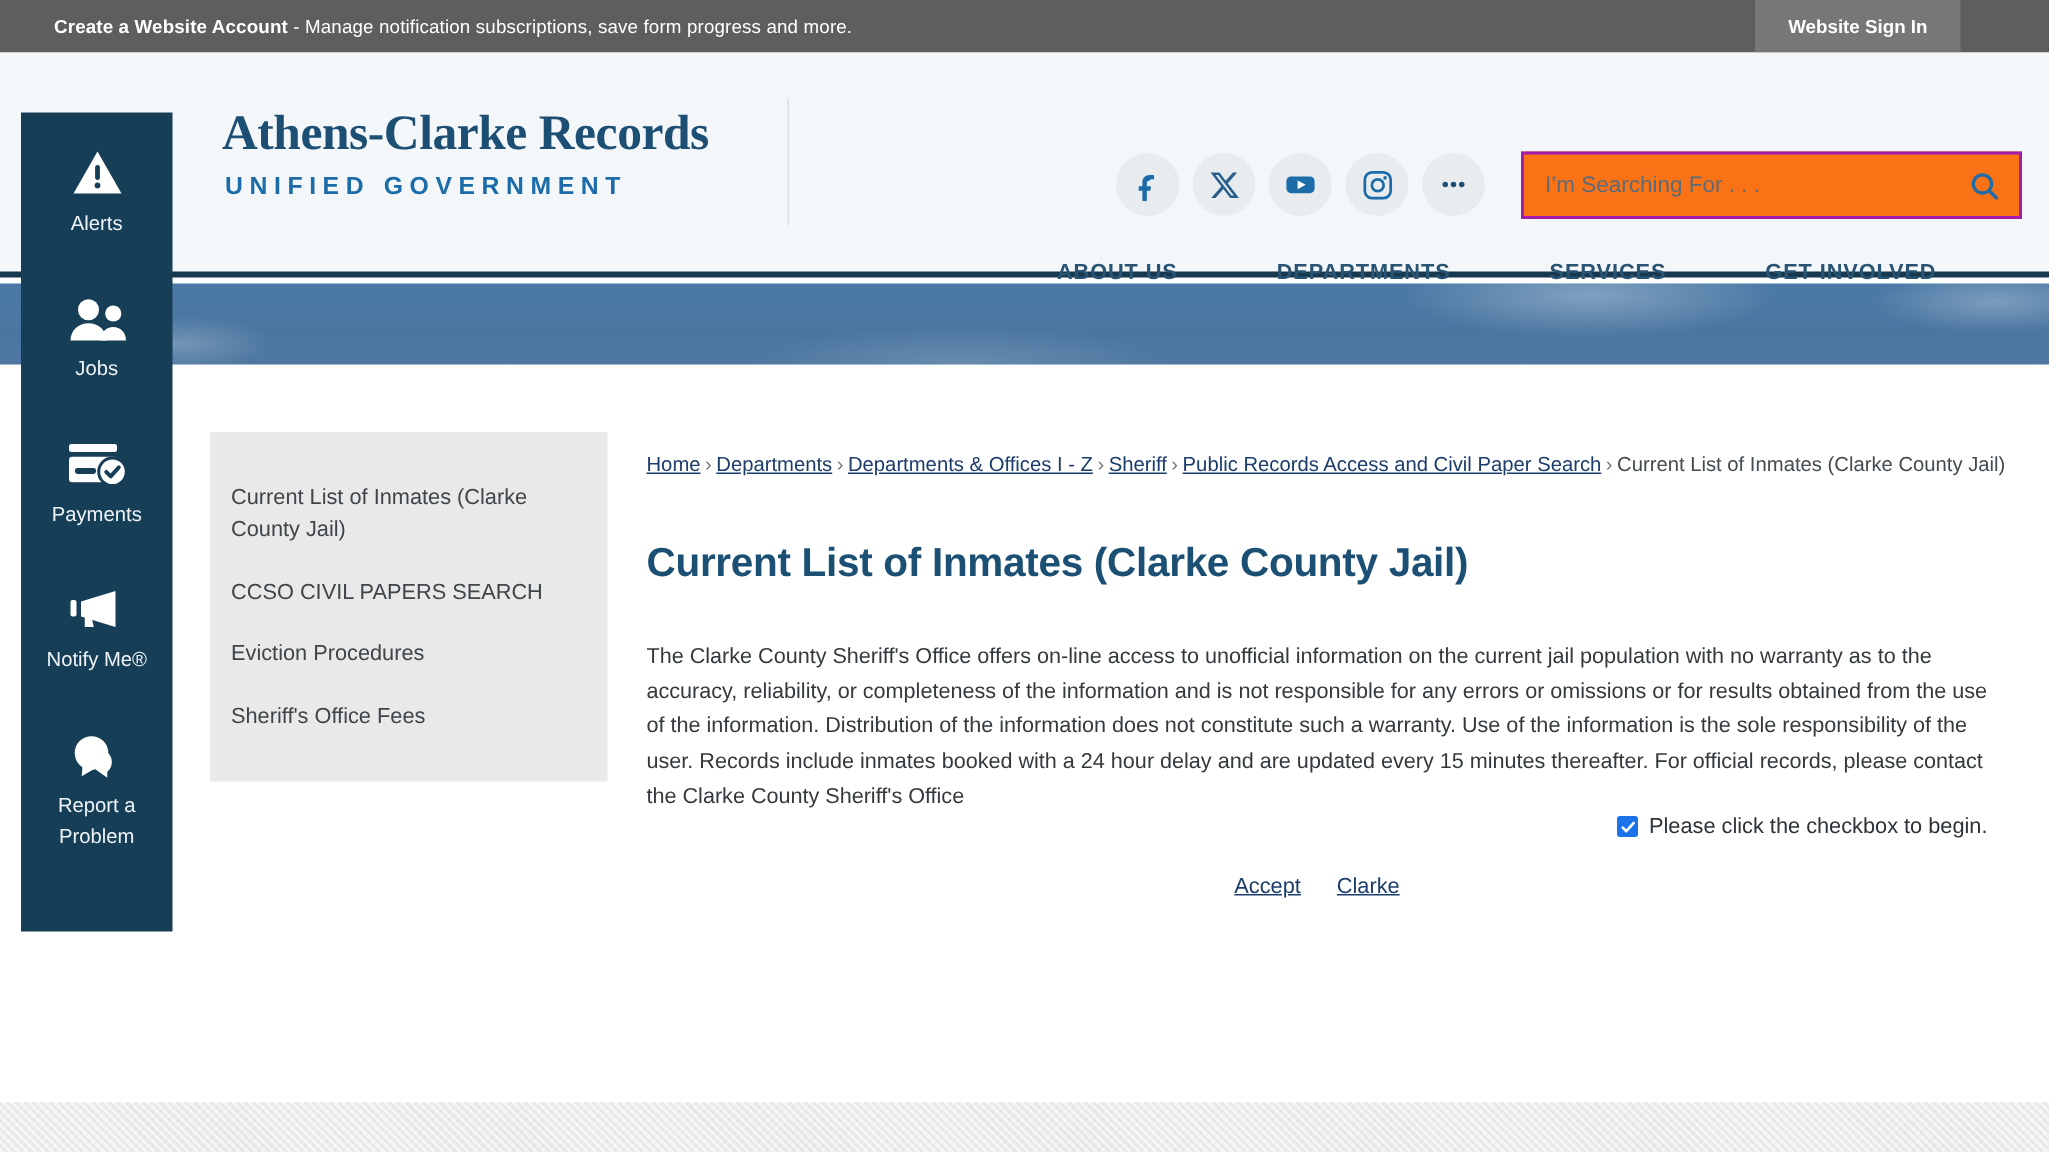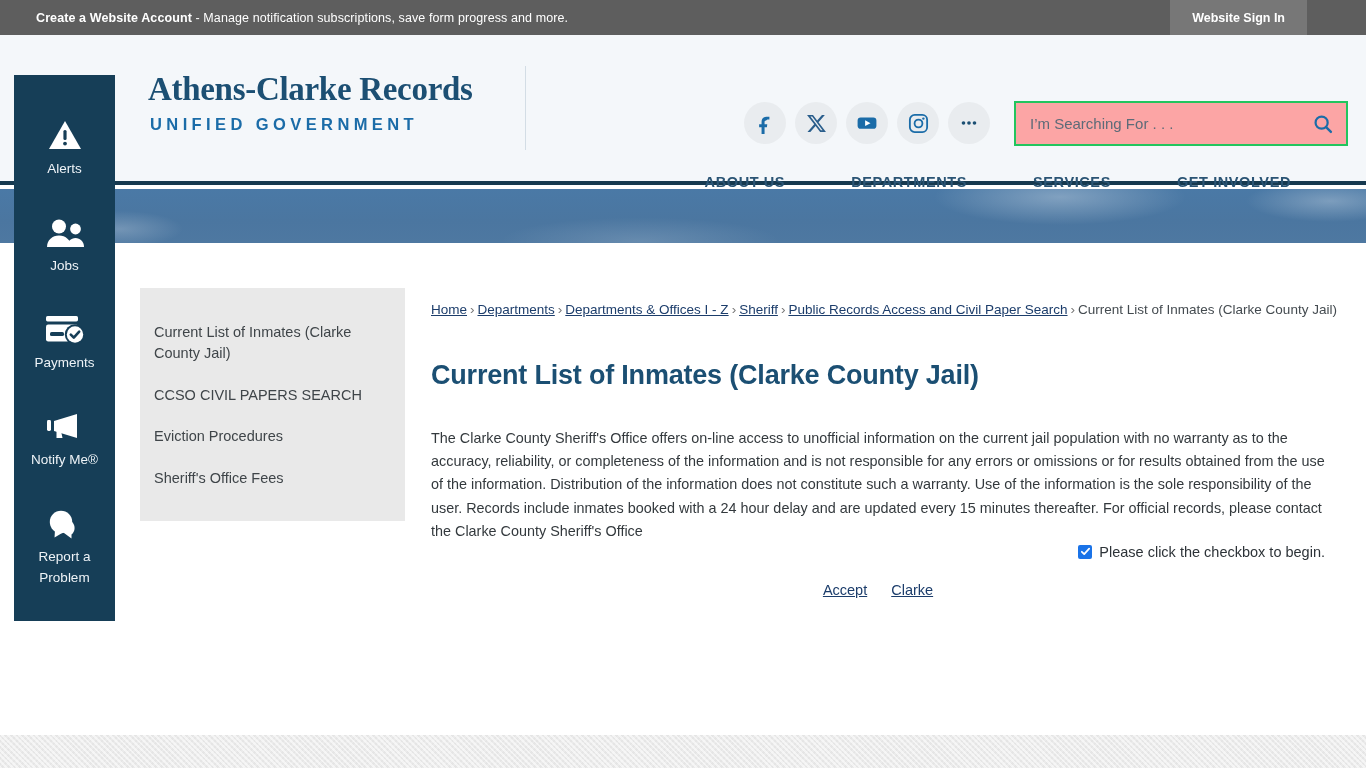--- a/index.html
+++ b/index.html
@@ -81,22 +81,22 @@
     background: #e9ecef;
     display: flex; align-items: center; justify-content: center;
     cursor: pointer;
   }
   .social svg { display: block; }
 
   
   .searchbox {
     position: absolute; left: 1014px; top: 66px;
     width: 334px; height: 45px;
-    border: 2px solid #22c55e;
-    background: #fca5a5;
+    border: 2px solid #a21caf;
+    background: #f97316;
     display: flex; align-items: center;
   }
   .searchbox input {
     flex: 1;
     height: 100%;
     border: none; outline: none;
     padding: 0 14px;
     font-size: 15px;
     color: #3c4a54;
     font-family: "Liberation Sans", sans-serif;
@@ -136,21 +136,21 @@
       radial-gradient(ellipse 200px 34px at 640px 52px, rgba(255,255,255,0.14), rgba(255,255,255,0) 70%),
       linear-gradient(180deg, #4a79a6 0%, #4b76a0 60%, #4e78a1 100%);
   }
 
   
   .sidebar {
     position: absolute; left: 14px; top: 75px;
     width: 101px; height: 546px;
     background: #163e57;
     z-index: 5;
-    padding-top: 34px;
+    padding-top: 14px;
   }
   .side-item {
     width: 100%;
     display: flex; flex-direction: column;
     align-items: center;
     margin-bottom: 26px;
     cursor: pointer;
     color: #ffffff;
   }
   .side-icon {

